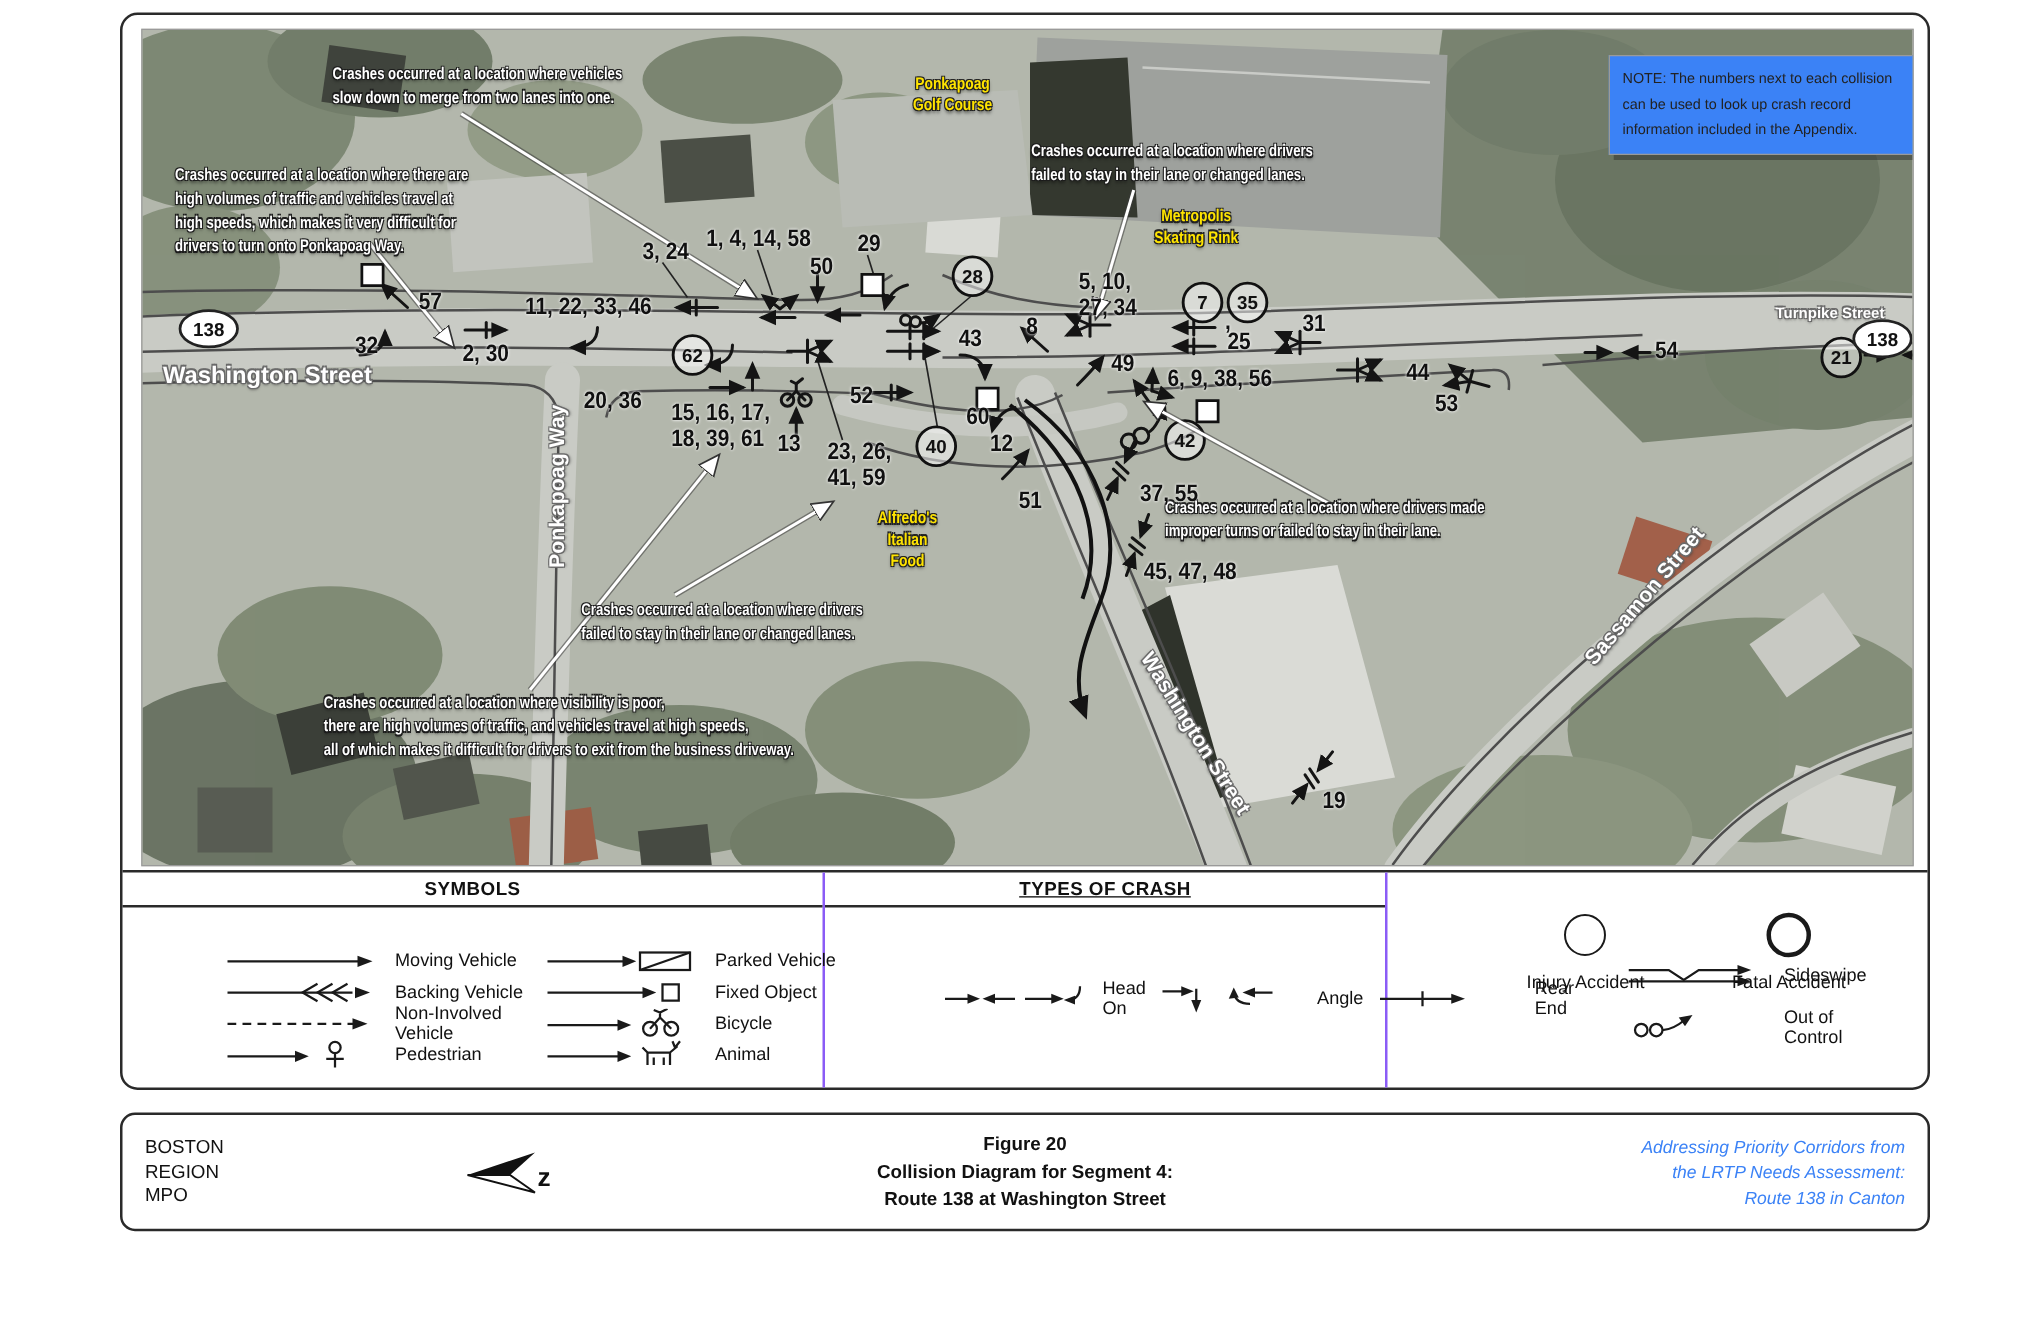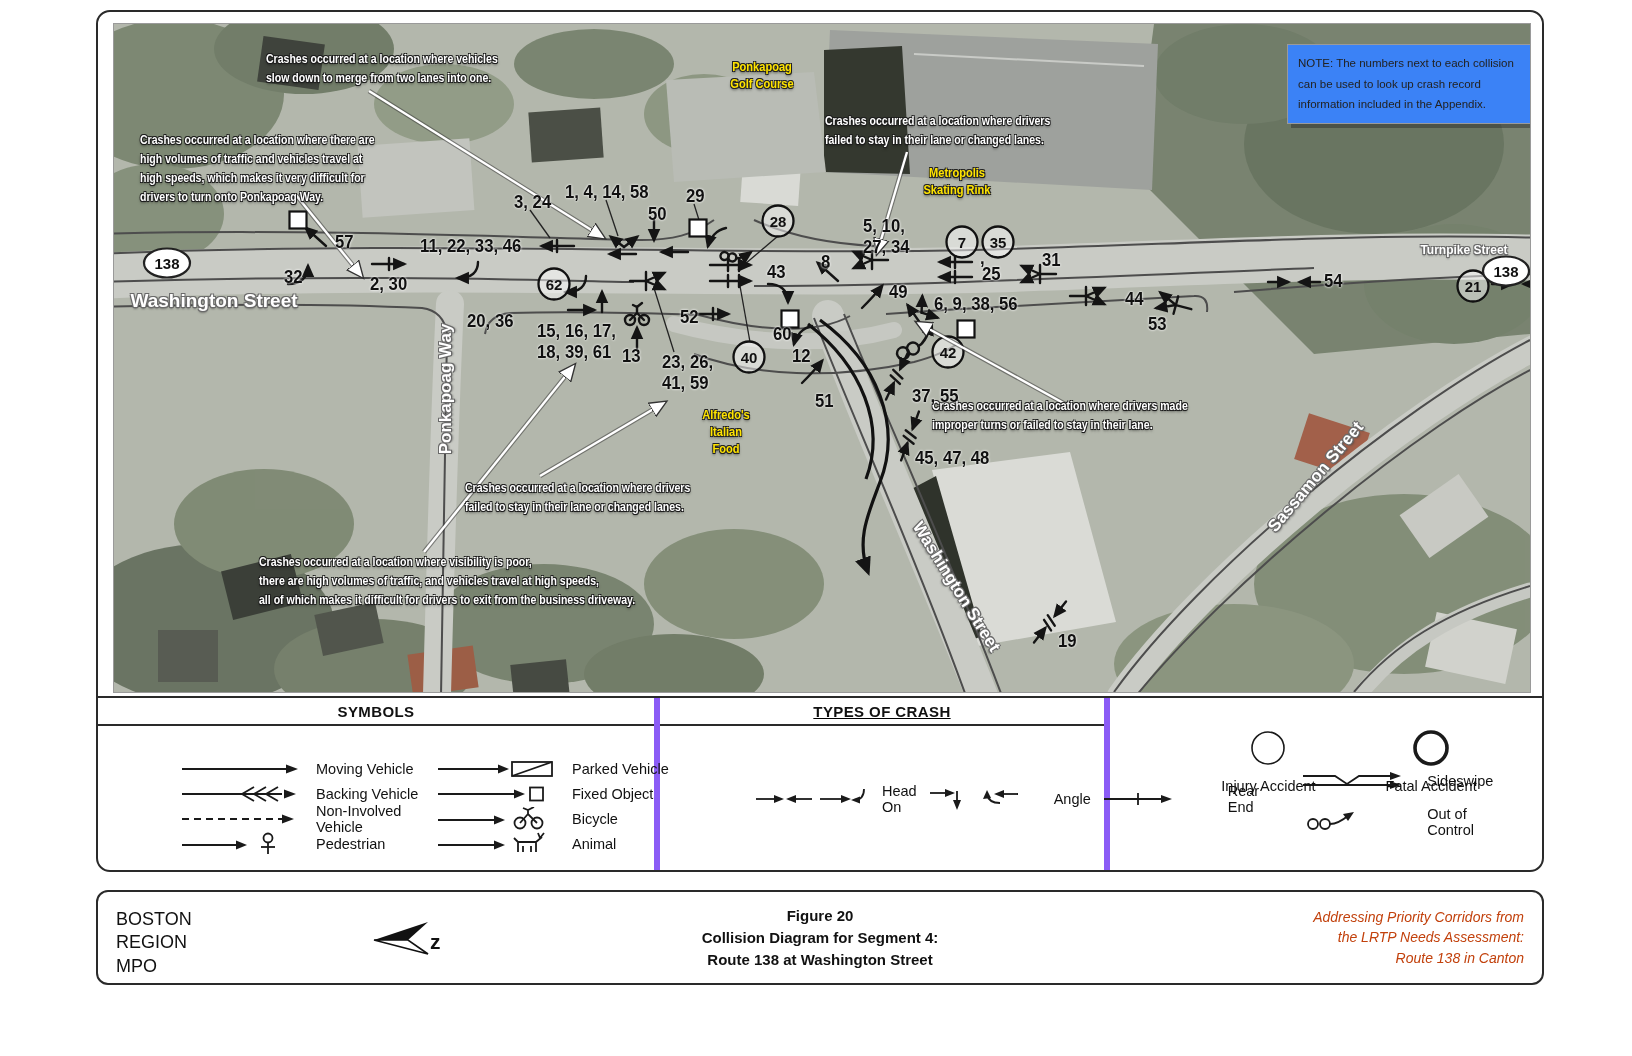--- a/index.html
+++ b/index.html
@@ -19,41 +19,41 @@
     text-shadow:-1px -1px 0 #222,1px -1px 0 #222,-1px 1px 0 #222,1px 1px 0 #222,0 2px 3px rgba(0,0,0,.6);}
   .street{position:absolute;color:#fff;font-weight:bold;white-space:pre;
     text-shadow:-1px -1px 0 #6a6a6a,1px -1px 0 #6a6a6a,-1px 1px 0 #6a6a6a,1px 1px 0 #6a6a6a,0 2px 2px rgba(60,60,60,.6);}
   .num{position:absolute;color:#101010;font-weight:bold;font-size:19px;line-height:1.08;white-space:pre;
     transform:scaleX(.88);transform-origin:left top;
     text-shadow:0 0 2px rgba(255,255,255,.9),0 0 3px rgba(255,255,255,.7);}
   #note-box{position:absolute;left:1173px;top:20px;width:228px;background:#3b82f6;border:1px solid #9a9a9a;
     box-shadow:4px 4px 0 rgba(40,40,40,.45);padding:8px 10px;font-size:11.5px;line-height:1.8;color:#222;}
   
   #legend{position:absolute;left:0;right:0;top:684px;bottom:0;border-top:2px solid #2a2a2a;display:flex;}
-  .leg-col{border-right:6px solid #8b5cf6;display:flex;flex-direction:column;box-sizing:border-box;}
+  .leg-col{border-right:2px solid #8b5cf6;display:flex;flex-direction:column;box-sizing:border-box;}
   .leg-col:last-child{border-right:none;}
   .leg-head{height:26px;border-bottom:2px solid #2a2a2a;display:flex;align-items:center;justify-content:center;
     font-weight:bold;font-size:15px;letter-spacing:.4px;color:#111;}
   .leg-body{flex:1;position:relative;margin-left:46px;}
   .sym-grid{position:absolute;left:34px;top:30px;display:grid;grid-template-columns:250px 270px;grid-auto-rows:25px;column-gap:6px;}
   .leg-row{display:flex;align-items:center;gap:8px;font-size:14.5px;color:#111;}
   .leg-row svg{flex:0 0 auto;}
   .types-wrap{position:absolute;left:48px;top:34px;display:flex;gap:40px;}
   .types-colA{display:flex;flex-direction:row;gap:9px;}
   .types-colB{display:flex;flex-direction:column;gap:14px;margin-top:10px;}
   .sev-wrap{position:absolute;left:0;right:0;top:28px;display:flex;justify-content:center;gap:70px;}
   .sev-item{display:flex;flex-direction:column;align-items:center;gap:8px;font-size:14.5px;color:#111;}
   .lglyph{stroke:#1a1a1a;stroke-width:1.8;fill:none;}
   .lfill{fill:#1a1a1a;stroke:none;}
   
   #footer-panel{border-radius:12px;}
-  .f-left{position:absolute;left:18px;top:16px;font-size:18px;line-height:1.3;color:#111;white-space:pre;}
+  .f-left{position:absolute;left:18px;top:16px;font-size:15px;line-height:1.3;color:#111;white-space:pre;}
   .f-north{position:absolute;left:272px;top:26px;}
   .f-title{position:absolute;left:0;right:0;top:13px;text-align:center;font-weight:bold;font-size:15px;line-height:1.45;color:#111;white-space:pre;}
-  .f-right{position:absolute;right:18px;top:15px;text-align:right;font-style:italic;font-size:14px;line-height:1.45;color:#c2410c;white-space:pre;}
+  .f-right{position:absolute;right:18px;top:15px;text-align:right;font-style:italic;font-size:14px;line-height:1.45;color:#3b82f6;white-space:pre;}
 </style>
 </head>
 <body>
 
 <div class="panel" id="main-panel">
   <div id="map">
     <svg id="map-svg" width="1416" height="668" viewBox="0 0 1416 668">
       <defs>
         <marker id="ah" viewBox="0 0 10 10" refX="7" refY="5" markerWidth="6.5" markerHeight="6.5" orient="auto">
           <path d="M0,1 L9,5 L0,9 z" fill="#141414"></path>

